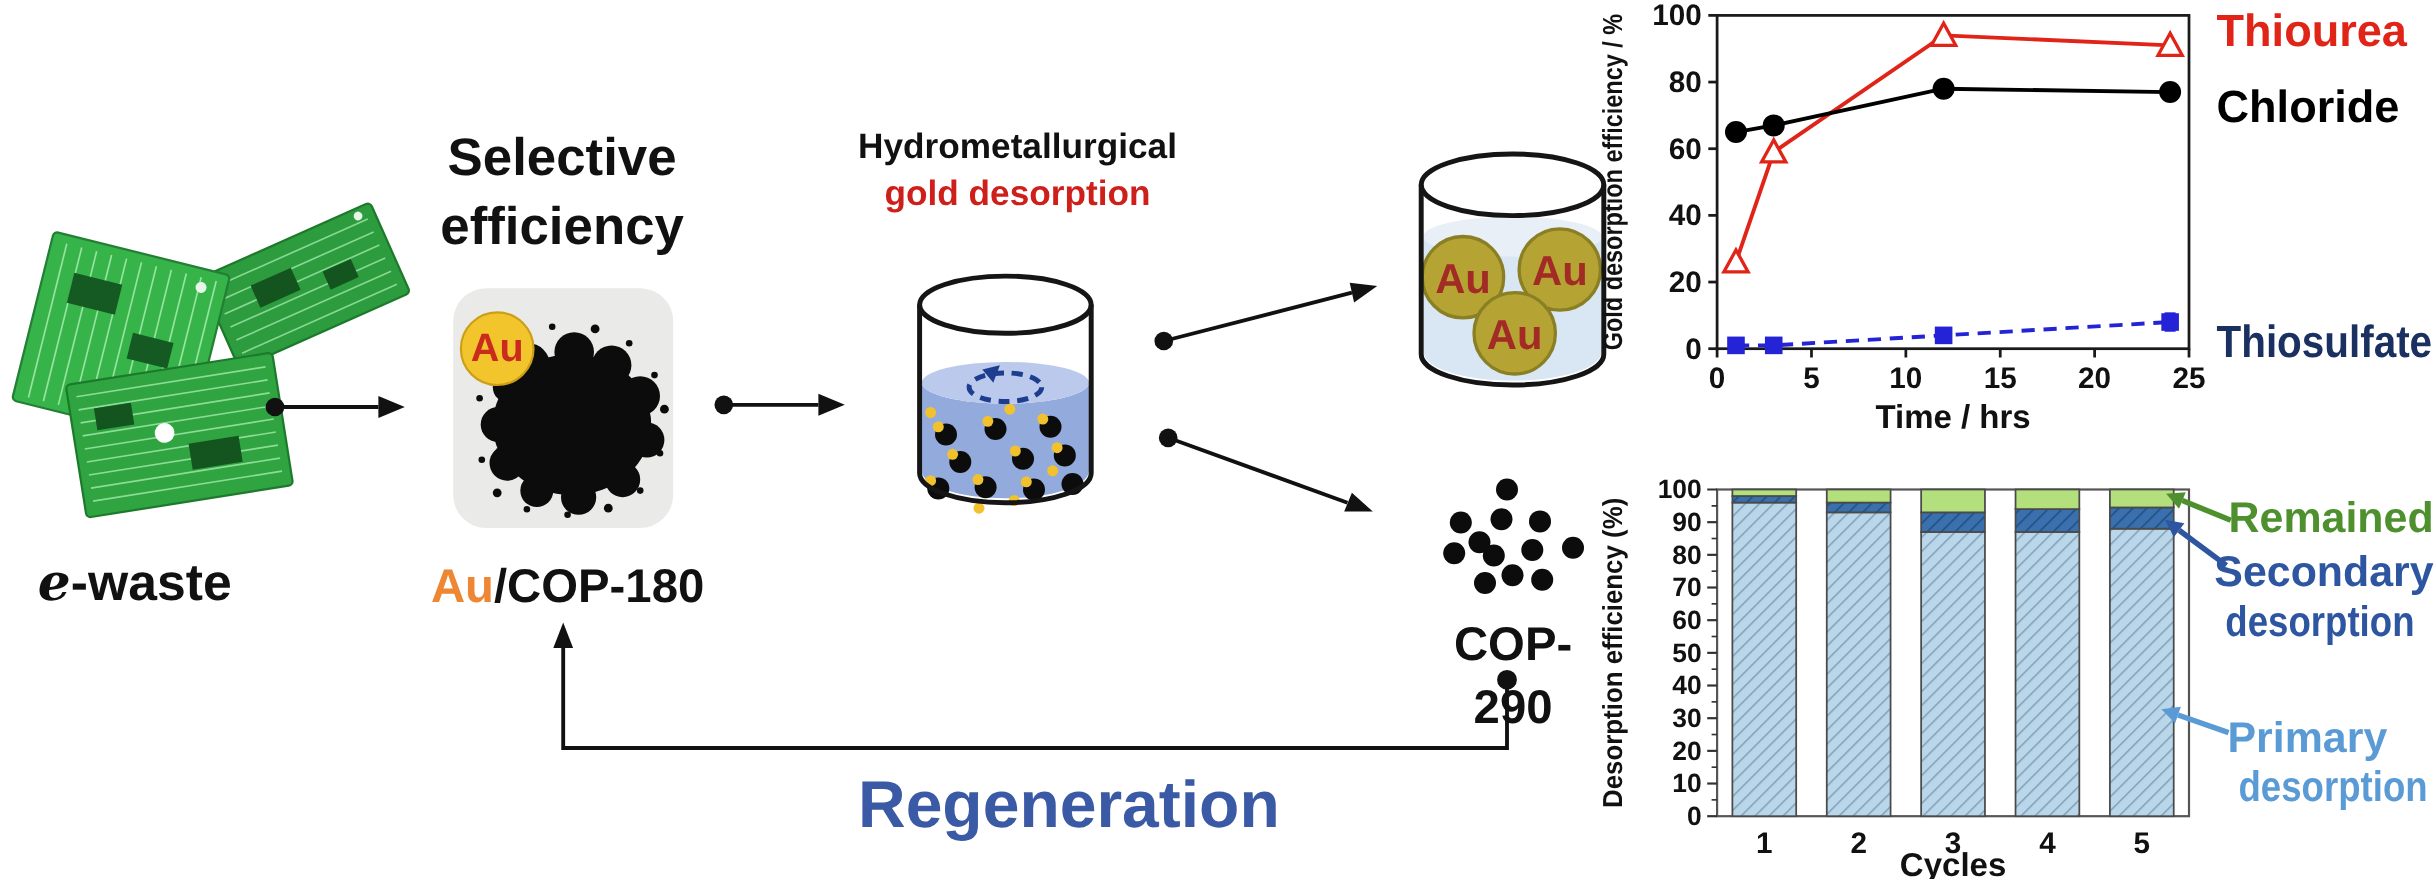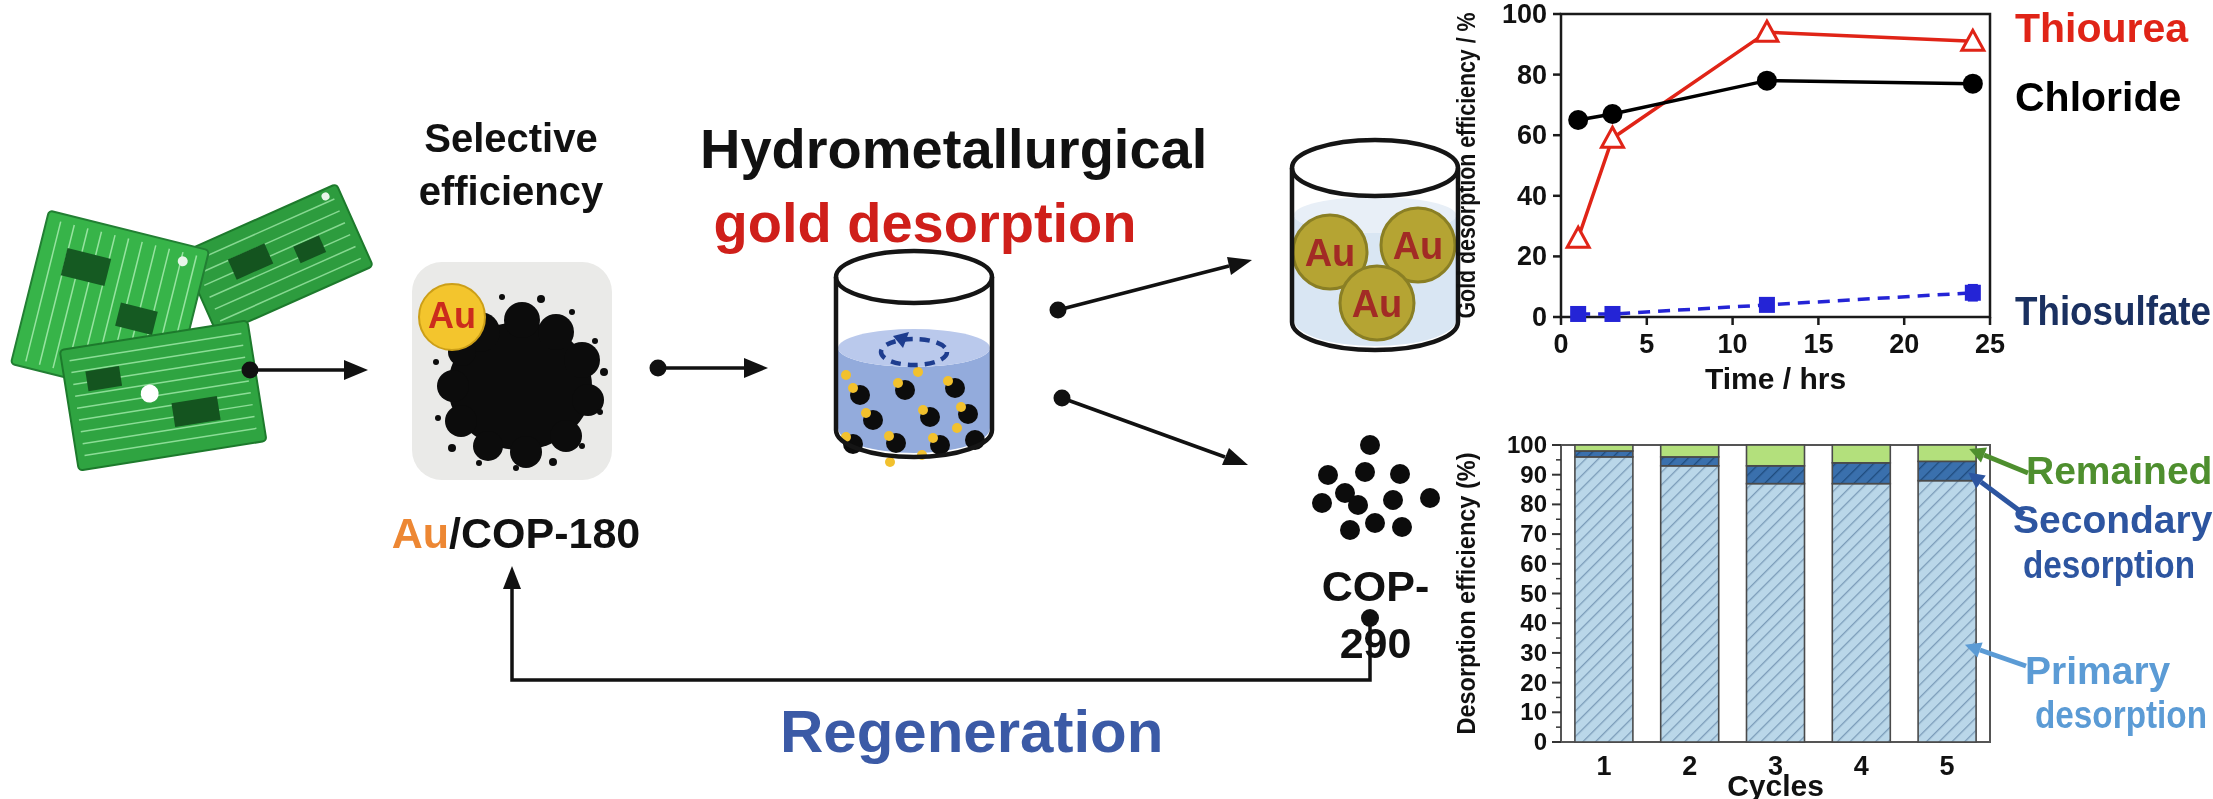--- a/index.html
+++ b/index.html
@@ -207,27 +207,30 @@
 
     <g stroke="#111" fill="#111">
       <circle cx="1370" cy="618" r="9" stroke="none"></circle>
       <polyline points="1370,618 1370,680 512,680 512,580" fill="none" stroke-width="3.5"></polyline>
       <polygon points="512,566 503,589 521,589" stroke="none"></polygon>
     </g>
   </svg>
 
   <div class="abs au-badge">Au</div>
 
-
-  <div class="abs txt lbl" style="left:380px;top:112px;width:262px;font-size:40px;">
+  <div class="abs txt lbl" style="left:20px;top:498px;width:205px;font-size:47px;">
+    <span class="ital">e</span><span>-waste</span>
+  </div>
+
+  <div class="abs txt lbl" style="left:380px;top:112px;width:262px;font-size:48px;">
     <div>Selective</div>
     <div>efficiency</div>
   </div>
 
-  <div class="abs txt lbl" style="left:700px;top:112px;width:450px;font-size:56px;">
+  <div class="abs txt lbl" style="left:700px;top:112px;width:450px;font-size:32px;">
     <div>Hydrometallurgical</div>
     <div style="color:#cf1f1a;">gold desorption</div>
   </div>
 
   <div class="abs txt lbl" style="left:390px;top:505px;width:252px;font-size:43px;">
     <span style="color:#ed8733;">Au</span><span>/COP-180</span>
   </div>
 
   <div class="abs txt lbl" style="left:1288px;top:558px;width:175px;font-size:43px;">COP-290</div>
 

